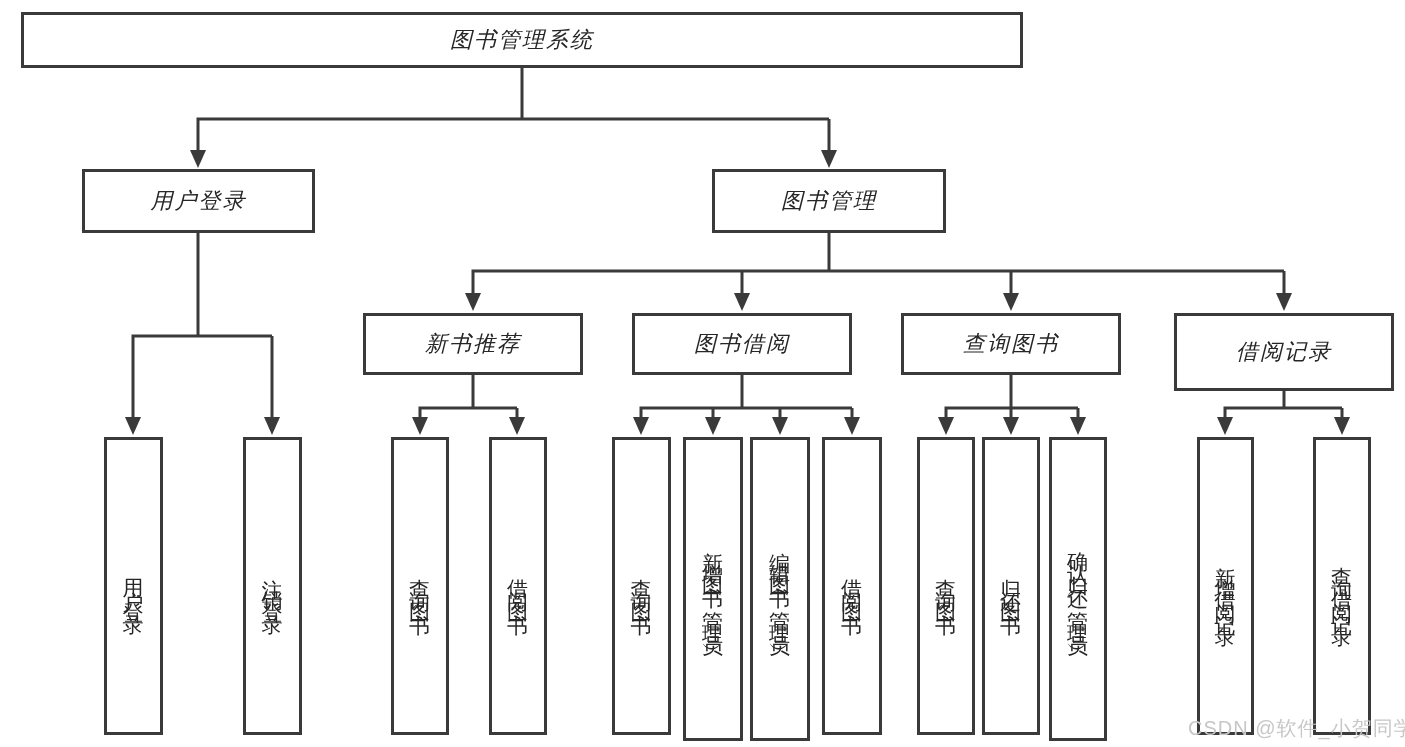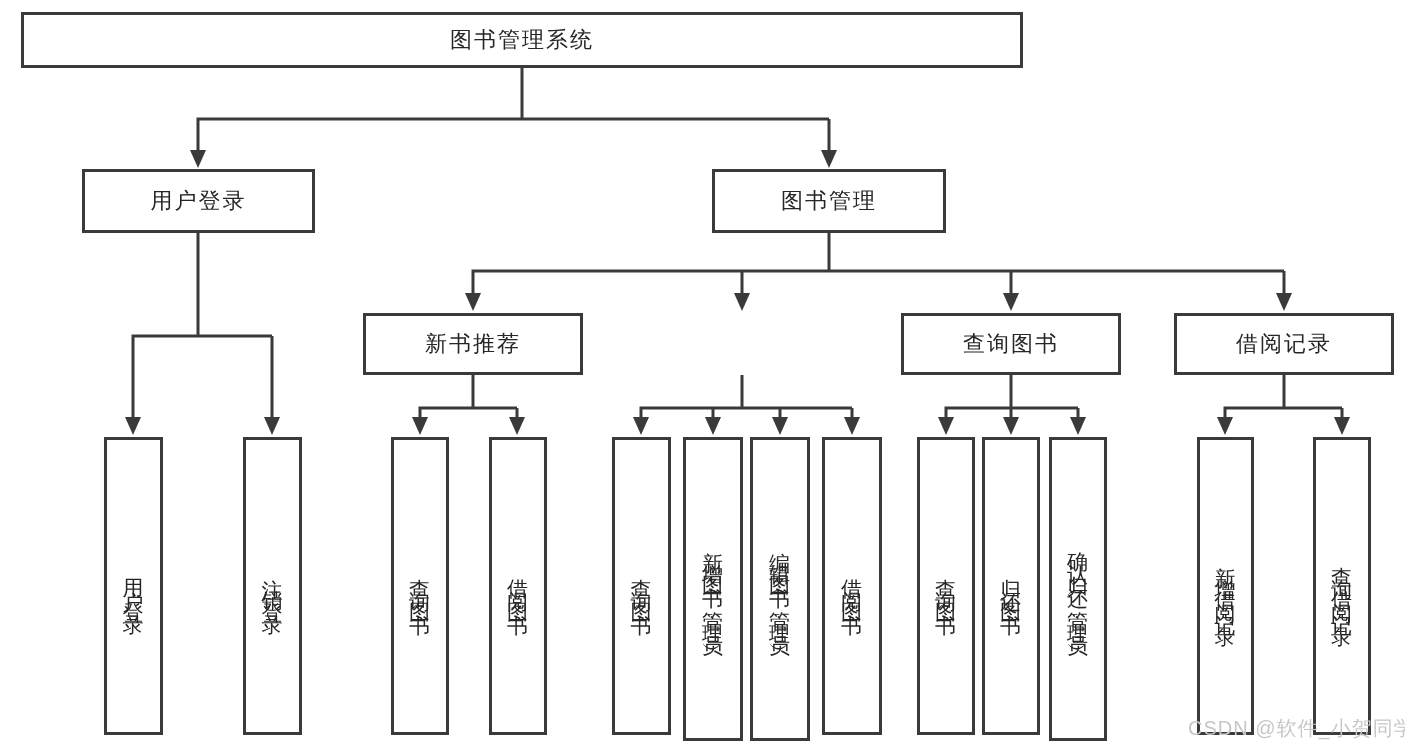--- a/index.html
+++ b/index.html
@@ -7,21 +7,21 @@
     width:1405px;height:747px;position:relative;overflow:hidden;
     font-family:"Liberation Sans","DejaVu Sans",sans-serif;
     color:#262626;
   }
   #canvas{position:absolute;left:0;top:0;width:1405px;height:747px;}
   #lines{position:absolute;left:0;top:0;width:1405px;height:747px;z-index:1;}
   .hbox{
     position:absolute;z-index:2;box-sizing:border-box;
     border:3px solid #3a3a3a;background:#ffffff;
     display:flex;align-items:center;justify-content:center;
-    font-size:22px;letter-spacing:2px;color:#262626;
+    font-size:22px;letter-spacing:2px;color:#262626;font-style:italic;
   }
   .vbox{
     position:absolute;z-index:2;box-sizing:border-box;
     border:3px solid #3a3a3a;background:#ffffff;
     display:flex;align-items:center;justify-content:center;
     font-size:21px;color:#262626;
   }
   .vtext{
     writing-mode:vertical-rl;
     letter-spacing:12px;
@@ -78,24 +78,27 @@
   <div class="hbox" style="left:82px;top:169px;width:233px;height:64px">
     <span>用户登录</span>
   </div>
   <div class="hbox" style="left:363px;top:313px;width:220px;height:62px">
     <span>新书推荐</span>
   </div>
 
   <div class="hbox" style="left:712px;top:169px;width:234px;height:64px">
     <span>图书管理</span>
   </div>
+  <div class="hbox" style="left:632px;top:313px;width:220px;height:62px">
+    <span>图书借阅</span>
+  </div>
   <div class="hbox" style="left:901px;top:313px;width:220px;height:62px">
     <span>查询图书</span>
   </div>
-  <div class="hbox" style="left:1174px;top:313px;width:220px;height:62px">
+  <div class="hbox" style="left:1174px;top:313px;width:220px;height:78px">
     <span>借阅记录</span>
   </div>
 
   <div class="vbox" style="left:104px;top:437px;width:59px;height:298px">
     <span class="vtext">用户登录</span>
   </div>
   <div class="vbox" style="left:243px;top:437px;width:59px;height:298px">
     <span class="vtext">注销登录</span>
   </div>
 

